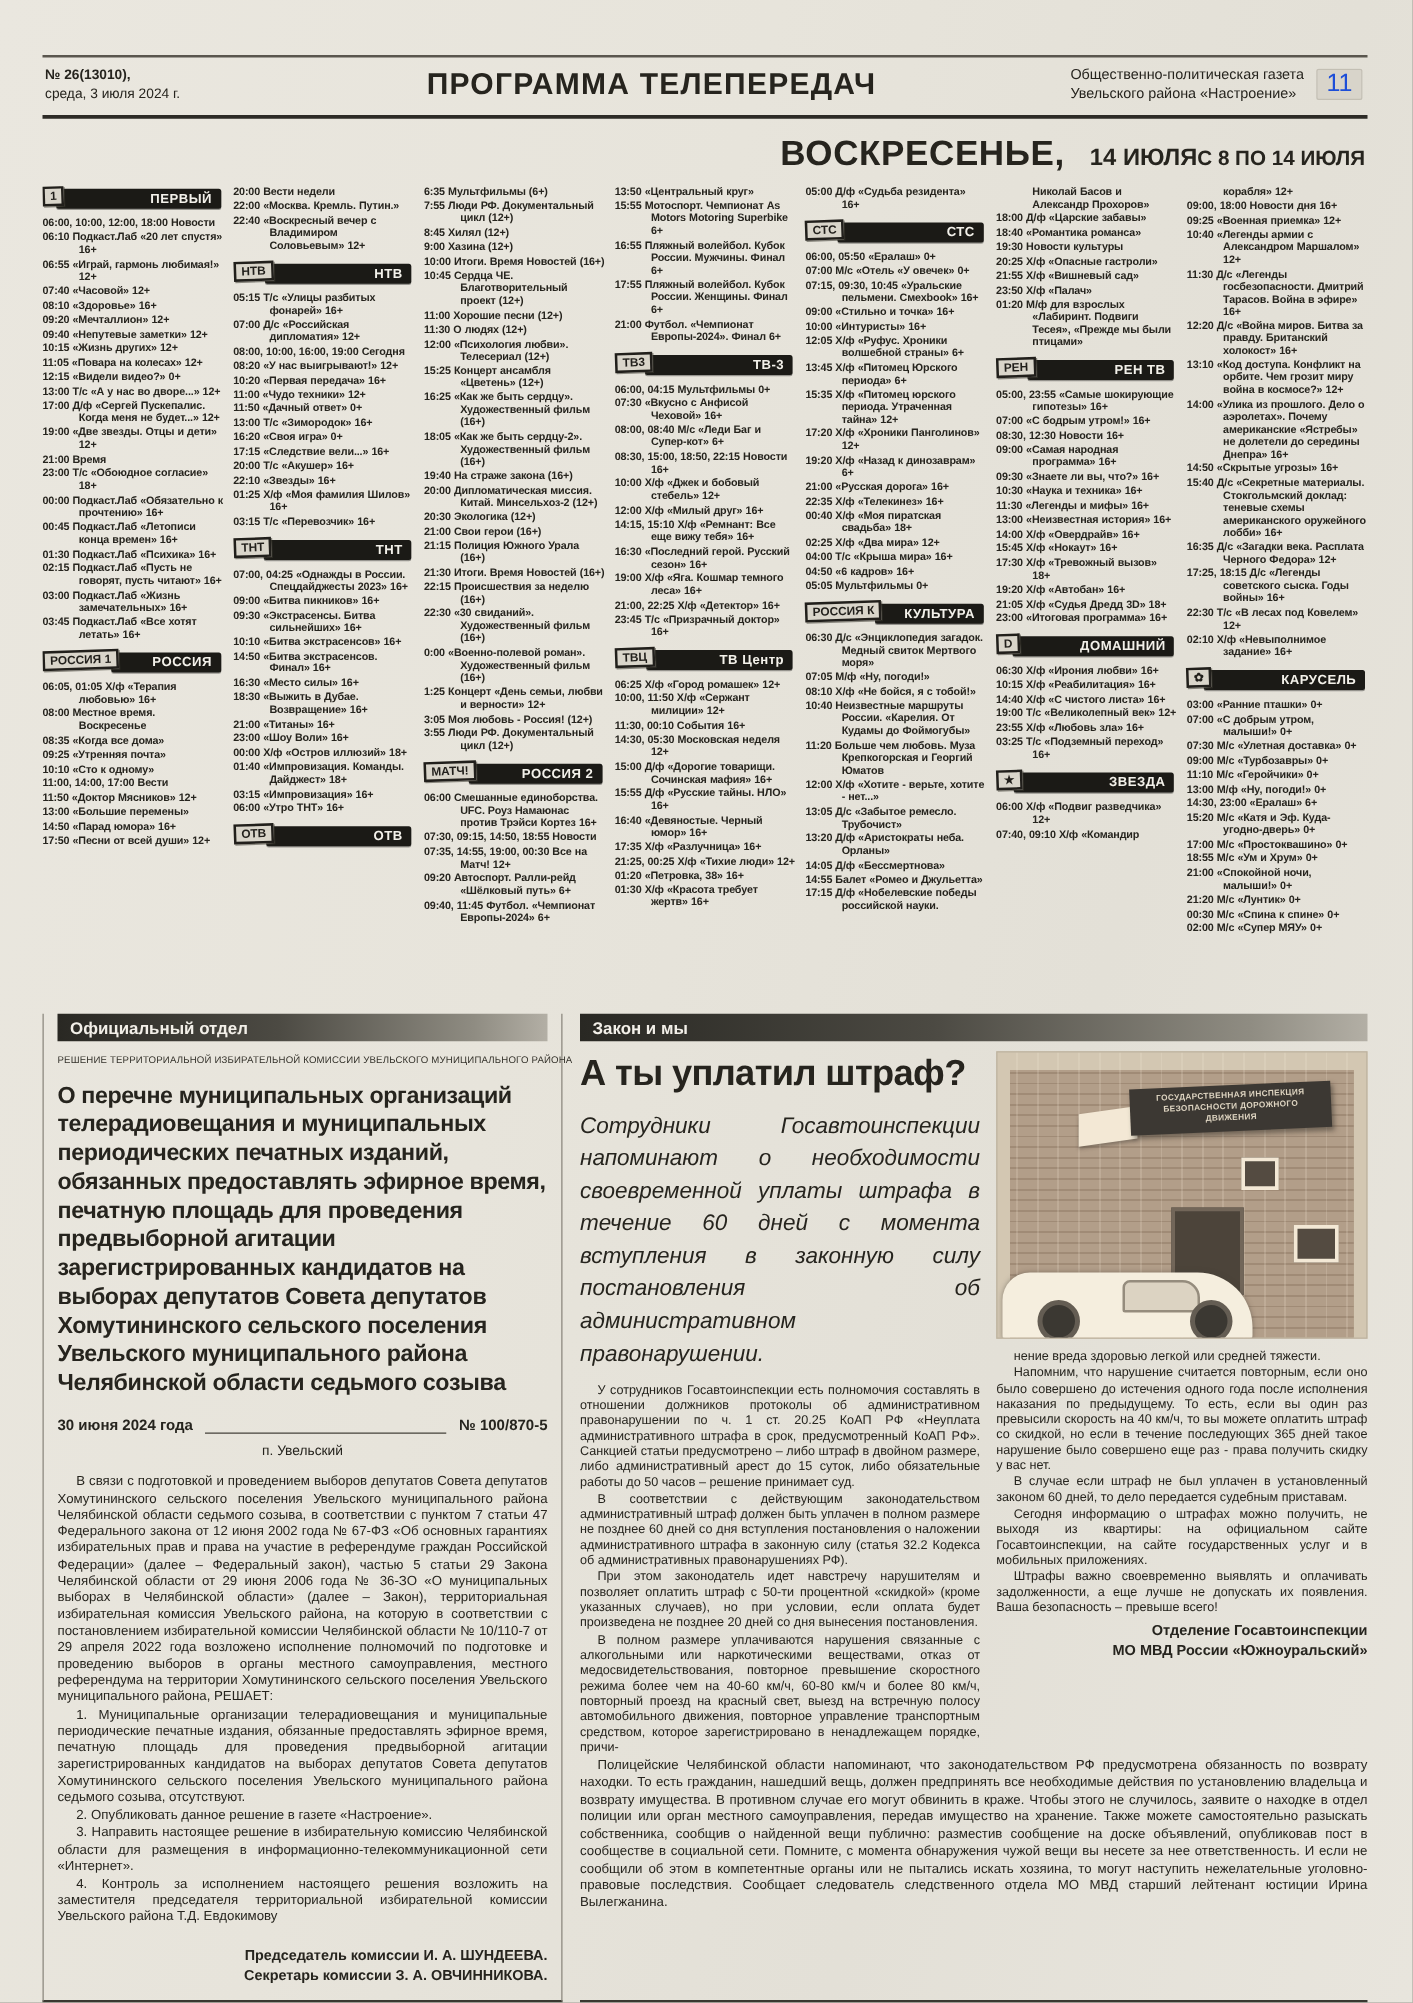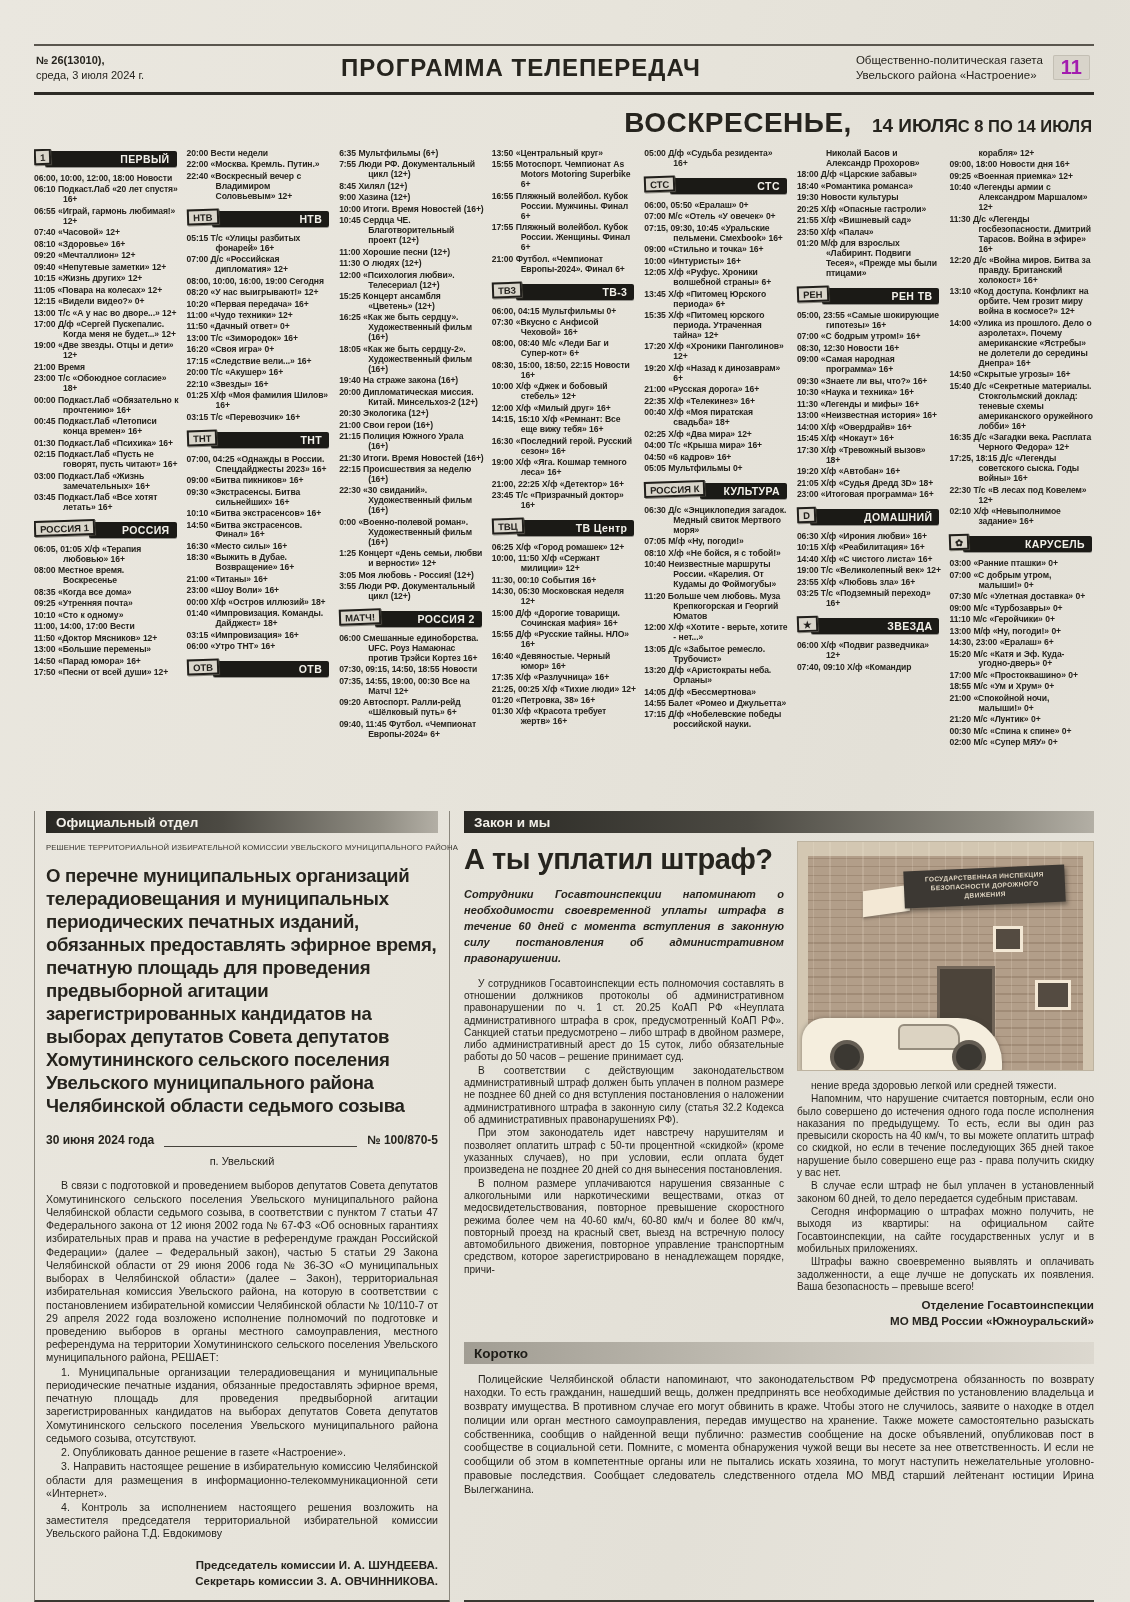--- a/index.html
+++ b/index.html
@@ -7,22 +7,22 @@
     background:linear-gradient(105deg,#eae7df 0%,#e7e4db 40%,#e3e0d7 70%,#e8e5dd 100%);
     color:#26241e;font-family:"Liberation Sans",sans-serif;padding:44px 36px 16px 34px;overflow:hidden;}
   
   .masthead{border-top:2px solid #5a564e;border-bottom:3px solid #2d2b26;display:flex;gap:18px;
     align-items:center;padding:7px 4px 9px 2px;}
   .mast-left{font-size:11px;line-height:1.35;min-width:150px;}
   .mast-left .issue{font-weight:800;}
   .mast-title{flex:1;text-align:center;font-size:24px;font-weight:800;letter-spacing:1px;white-space:nowrap;}
   .mast-right{display:flex;align-items:center;gap:10px;}
   .paper-desc{font-size:11.5px;text-align:left;line-height:1.3;}
-  .page-num{font-size:20px;font-weight:700;background:#d8d4ca;padding:1px 8px;border-radius:2px;
-    box-shadow:0 0 0 1px #c3bfb4 inset;color:#a21caf;}
+  .page-num{font-size:20px;font-weight:400;background:#d8d4ca;padding:1px 8px;border-radius:2px;
+    box-shadow:0 0 0 1px #c3bfb4 inset;color:#1d4ed8;}
   
   .day-row{display:flex;justify-content:flex-end;align-items:baseline;padding:12px 2px 8px;margin-left:18px;}
   .day-name{font-size:28px;font-weight:800;letter-spacing:0.5px;}
   .day-date{font-size:19px;font-weight:800;margin-left:20px;}
   .week-range{font-size:16.5px;font-weight:800;}
   
   .tv-grid{display:flex;gap:8px;height:648px;overflow:hidden;margin-top:2px;}
   .tv-col{flex:1 1 0;min-width:0;}
   .prog{font-size:8.6px;line-height:1.16;font-weight:600;padding-left:29px;text-indent:-29px;
     margin-bottom:1.5px;letter-spacing:-0.1px;word-spacing:0.2px;}
@@ -50,21 +50,21 @@
   .date-rule{flex:1;border-bottom:1.5px solid #45423b;margin:0 10px;align-self:flex-end;height:3px;}
   .place{text-align:center;font-size:11px;margin-bottom:12px;}
   .body-p{font-size:10.6px;line-height:1.25;text-align:justify;text-indent:15px;margin:0 0 1px;}
   .sigs{margin-top:16px;}
   .sig{font-weight:800;font-size:11.5px;text-align:right;line-height:1.45;}
   
   .article{display:flex;gap:13px;margin-top:6px;}
   .art-left{width:320px;flex:0 0 320px;}
   .art-right{flex:1;min-width:0;display:flex;flex-direction:column;}
   .art-title{font-size:29px;font-weight:800;letter-spacing:-0.5px;margin:4px 0 11px;}
-  .art-lead{font-size:11px;font-weight:700;font-style:italic;line-height:1.45;text-align:justify;margin-bottom:11px;}
+  .art-lead{font-size:18px;font-weight:400;font-style:italic;line-height:1.45;text-align:justify;margin-bottom:11px;}
   .art-p{font-size:10.1px;line-height:1.22;text-align:justify;text-indent:14px;margin:0 0 1px;}
   .art-sig{font-weight:800;font-size:11.6px;text-align:right;line-height:1.4;margin-top:3px;}
   .brief-text .art-p{font-size:10.6px;line-height:1.3;}
   
   .photo{height:228px;margin:2px 0 9px;position:relative;overflow:hidden;background:#cfc6b6;
     border:1px solid #b9b1a2;filter:sepia(.18) contrast(.92);}
   .photo .bricks{position:absolute;left:10px;right:10px;top:14px;bottom:0;
     background:repeating-linear-gradient(0deg,#b09a87 0 7px,#9d8673 7px 8.5px),#b09a87;}
   .photo .joints{position:absolute;inset:0;background:repeating-linear-gradient(90deg,transparent 0 15px,rgba(240,235,225,.18) 15px 16.5px);}
   .photo .sign{position:absolute;top:26px;left:36%;width:52%;background:#34302c;color:#d9d3c6;
@@ -448,20 +448,19 @@
               <div class="art-p">В случае если штраф не был уплачен в установленный законом 60 дней, то дело передается судебным приставам.</div>
               <div class="art-p">Сегодня информацию о штрафах можно получить, не выходя из квартиры: на официальном сайте Госавтоинспекции, на сайте государственных услуг и в мобильных приложениях.</div>
               <div class="art-p">Штрафы важно своевременно выявлять и оплачивать задолженности, а еще лучше не допускать их появления. Ваша безопасность – превыше всего!</div>
             </div>
           <div class="art-sig">
             <div>Отделение Госавтоинспекции</div>
             <div>МО МВД России «Южноуральский»</div>
           </div>
         </div>
       </div>
-      <div class="banner-brief">Коротко</div>
       <div class="brief-text">
           <div class="art-p">Полицейские Челябинской области напоминают, что законодательством РФ предусмотрена обязанность по возврату находки. То есть гражданин, нашедший вещь, должен предпринять все необходимые действия по установлению владельца и возврату имущества. В противном случае его могут обвинить в краже. Чтобы этого не случилось, заявите о находке в отдел полиции или орган местного самоуправления, передав имущество на хранение. Также можете самостоятельно разыскать собственника, сообщив о найденной вещи публично: разместив сообщение на доске объявлений, опубликовав пост в сообществе в социальной сети. Помните, с момента обнаружения чужой вещи вы несете за нее ответственность. И если не сообщили об этом в компетентные органы или не пытались искать хозяина, то могут наступить нежелательные уголовно-правовые последствия. Сообщает следователь следственного отдела МО МВД старший лейтенант юстиции Ирина Вылегжанина.</div>
         </div>
     </section>
 
   </div>
 </div>
 
 </body></html>

